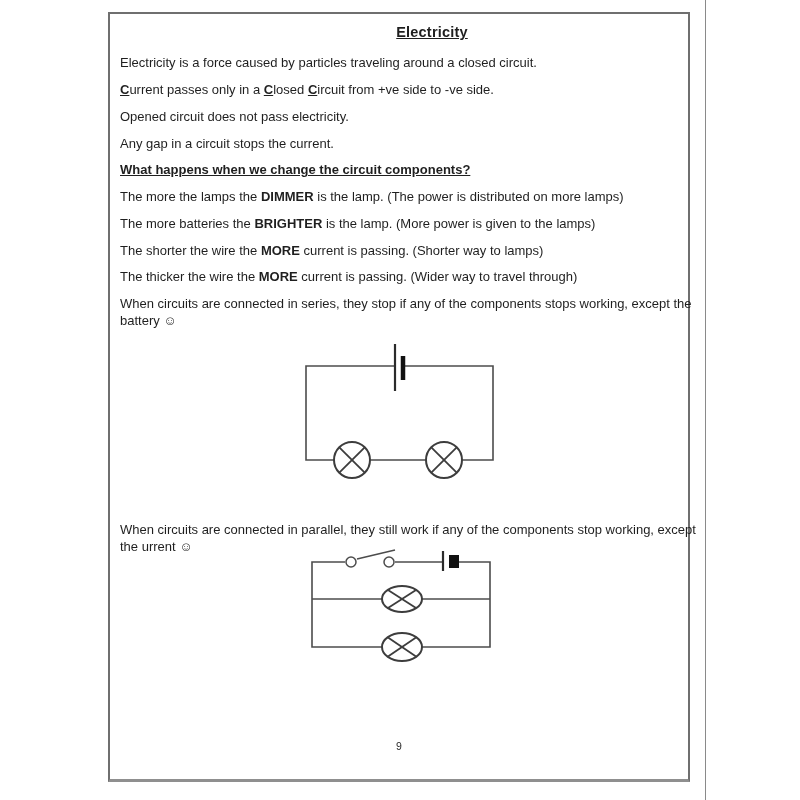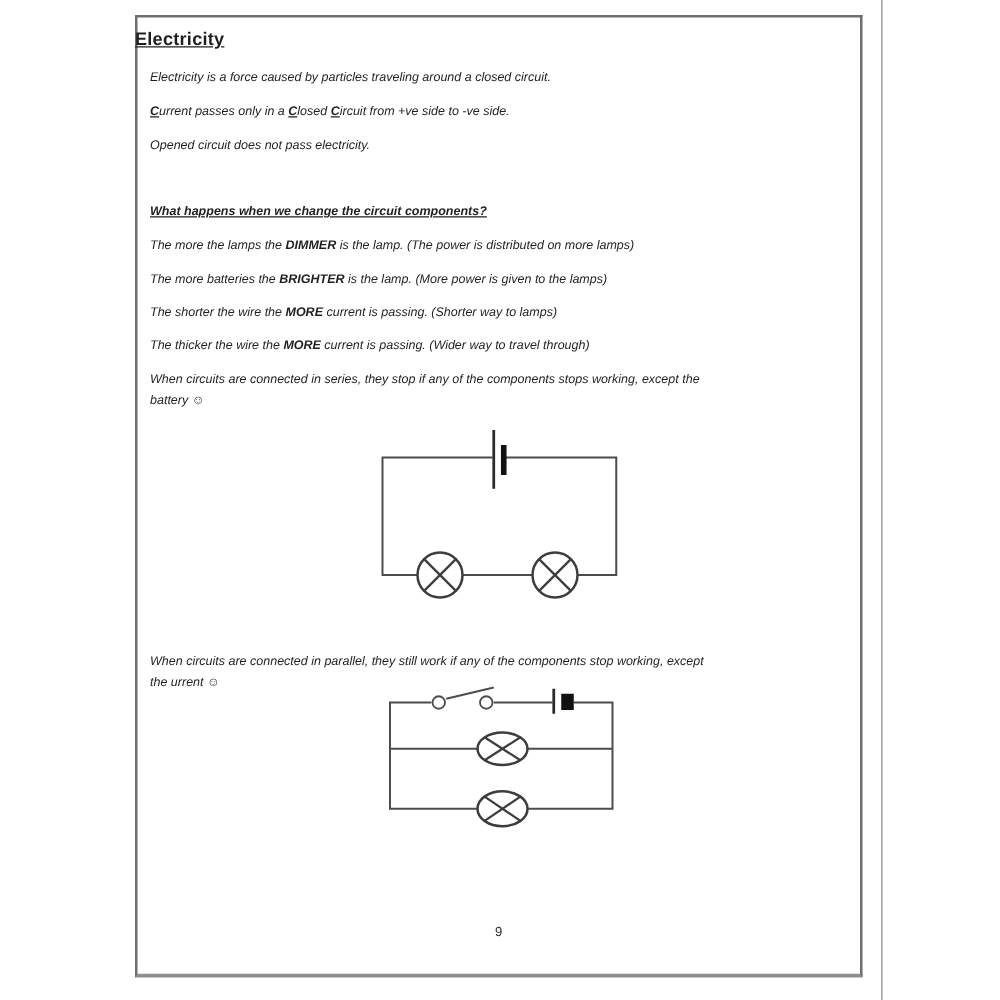--- a/index.html
+++ b/index.html
@@ -1,23 +1,23 @@
 <!DOCTYPE html>
 <html><head>
 <meta charset="utf-8">
 <style>
   html,body{margin:0;padding:0;background:#ffffff;}
   body{width:800px;height:800px;font-family:"Liberation Sans",sans-serif;}
   .canvas{position:relative;width:800px;height:800px;background:#ffffff;overflow:hidden;}
   .pagebox{position:absolute;left:108px;top:12px;width:582px;height:770px;box-sizing:border-box;
            border:2px solid #6f6f6f;border-bottom:3px solid #8f8f8f;background:#ffffff;}
   .edge-line{position:absolute;left:705px;top:0;width:1px;height:800px;background:#8a8a8a;}
-  .title{position:absolute;left:108px;top:24px;width:582px;text-align:left;
-         font-size:14.5px;font-weight:bold;text-decoration:underline;color:#1f1f1f;letter-spacing:.2px;}
-  .para{position:absolute;left:120px;font-size:10px;line-height:17px;color:#1f1f1f;white-space:nowrap;font-style:italic;}
+  .title{position:absolute;left:108px;top:24px;width:582px;text-align:center;
+         font-size:14.5px;font-weight:bold;text-decoration:underline;color:#1f1f1f;letter-spacing:.2px;padding-left:33px;}
+  .para{position:absolute;left:120px;font-size:13px;line-height:17px;color:#1f1f1f;white-space:nowrap;}
   .heading{font-weight:bold;text-decoration:underline;}
   .cu{font-weight:bold;text-decoration:underline;}
   .bw{font-weight:bold;}
   .pageno{position:absolute;left:108px;top:740px;width:582px;text-align:center;
           font-size:10.5px;color:#2a2a2a;}
   .diag{position:absolute;}
   svg{display:block;}
 </style>
 </head>
 <body>
@@ -28,20 +28,21 @@
   <div class="edge-line"></div>
 
   <div class="title">Electricity</div>
 
   <div class="para" style="top:54px">Electricity is a force caused by particles traveling around a closed circuit.</div>
 
   <div class="para" style="top:108px">Opened circuit does not pass electricity.</div>
 
   <div class="para" style="top:81px"><span class="cu">C</span><span>urrent passes only in a </span><span class="cu">C</span><span>losed </span><span class="cu">C</span><span>ircuit from +ve side to -ve side.</span></div>
 
+  <div class="para" style="top:135px">Any gap in a circuit stops the current.</div>
 
   <div class="para" style="top:188px"><span>The more the lamps the </span><span class="bw">DIMMER</span><span> is the lamp. (The power is distributed on more lamps)</span></div>
 
   <div class="para heading" style="top:161px">What happens when we change the circuit components?</div>
 
   <div class="para" style="top:215px"><span>The more batteries the </span><span class="bw">BRIGHTER</span><span> is the lamp. (More power is given to the lamps)</span></div>
 
   <div class="para" style="top:242px"><span>The shorter the wire the </span><span class="bw">MORE</span><span> current is passing. (Shorter way to lamps)</span></div>
 
   <div class="para" style="top:268px"><span>The thicker the wire the </span><span class="bw">MORE</span><span> current is passing. (Wider way to travel through)</span></div>

